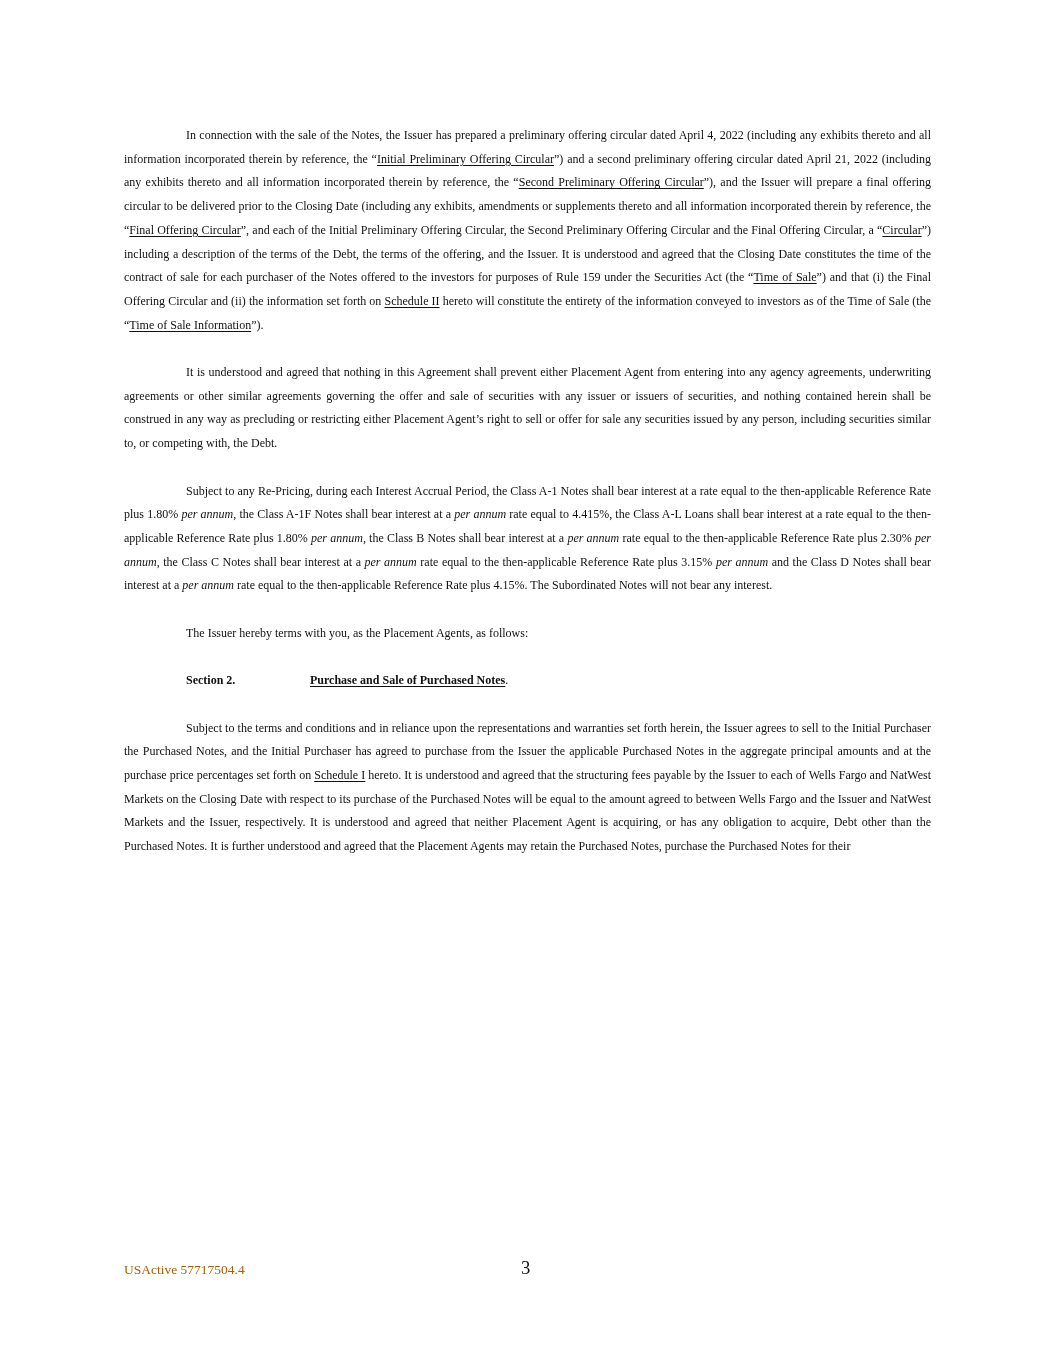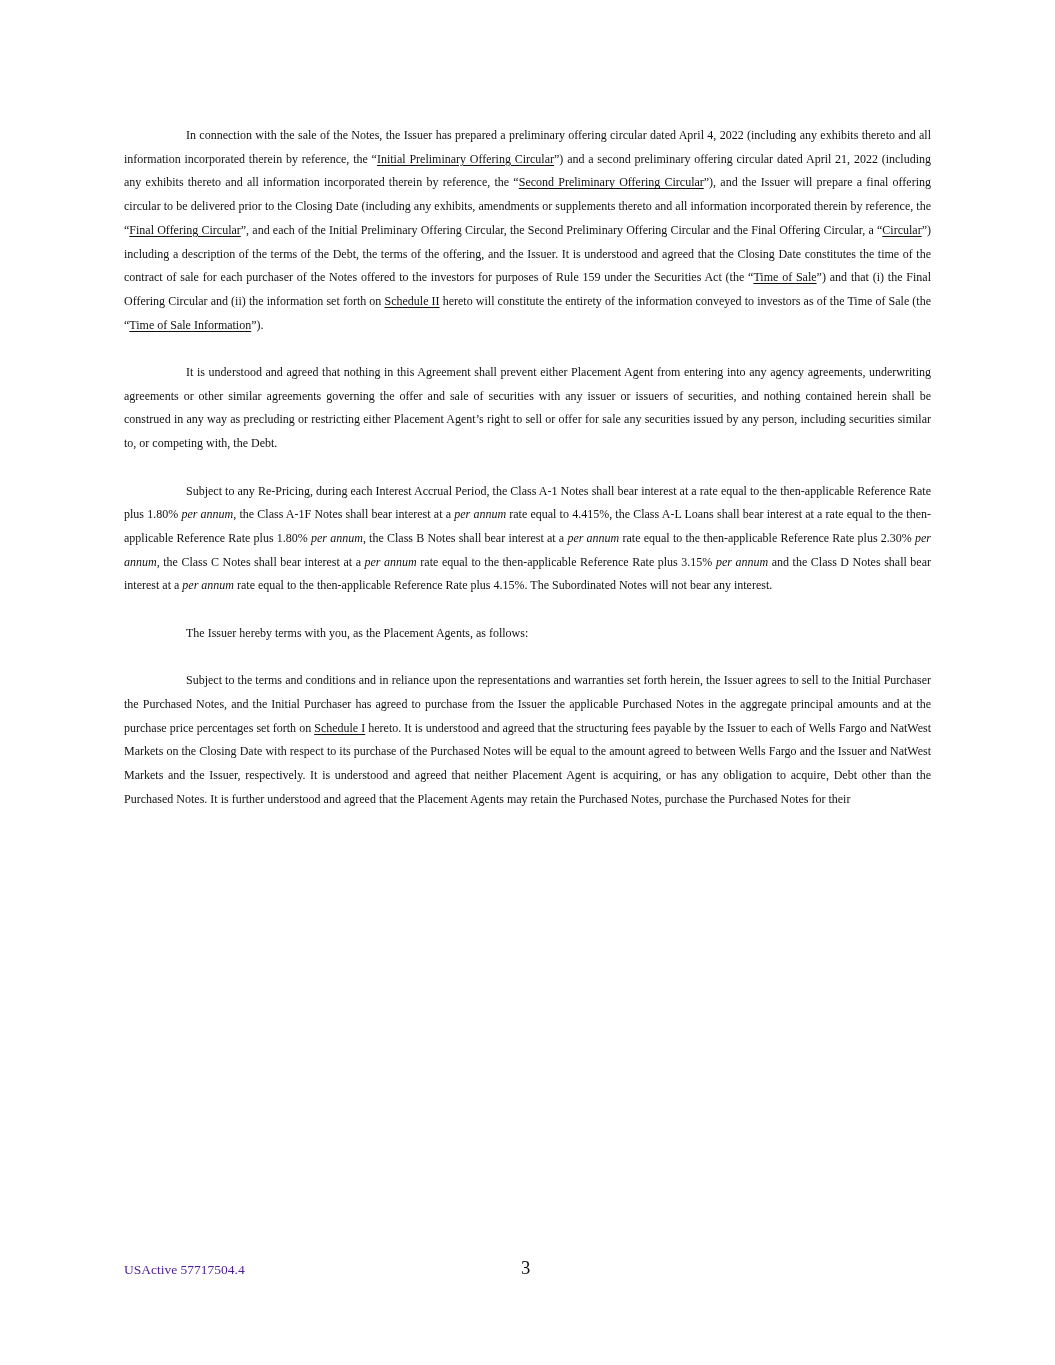--- a/index.html
+++ b/index.html
@@ -12,36 +12,37 @@
   .para { margin: 0 0 23.7px 0; text-align: justify; text-indent: 62px; }
   .para.left { text-align: left; }
   .u { text-decoration: underline; text-underline-offset: 2px; }
   .i { font-style: italic; }
   .heading { margin: 0 0 23.7px 0; text-indent: 62px; font-weight: bold; }
   .heading .num { display: inline-block; width: 124px; text-indent: 0; }
   .heading .title { text-decoration: underline; text-underline-offset: 2px; }
   .heading .period { font-weight: normal; }
   .footer-left {
     position: absolute; left: 124px; top: 1262px;
-    font-family: "Liberation Serif", serif; font-size: 13.5px; color: #4c1d95;
+    font-family: "Liberation Serif", serif; font-size: 13.5px; color: #a16207;
   }
   .page-num {
     position: absolute; left: 521px; top: 1257px;
     font-family: "Liberation Serif", serif; font-size: 18.6px; color: #111;
   }
 </style>
 </head>
 <body>
 
 <div class="page">
   <div id="paras-before">
       <p class="para"><span>In connection with the sale of the Notes, the Issuer has prepared a preliminary offering circular dated April 4, 2022 (including any exhibits thereto and all information incorporated therein by reference, the “</span><span class="u">Initial Preliminary Offering Circular</span><span>”) and a second preliminary offering circular dated April 21, 2022 (including any exhibits thereto and all information incorporated therein by reference, the “</span><span class="u">Second Preliminary Offering Circular</span><span>”), and the Issuer will prepare a final offering circular to be delivered prior to the Closing Date (including any exhibits, amendments or supplements thereto and all information incorporated therein by reference, the “</span><span class="u">Final Offering Circular</span><span>”, and each of the Initial Preliminary Offering Circular, the Second Preliminary Offering Circular and the Final Offering Circular, a “</span><span class="u">Circular</span><span>”) including a description of the terms of the Debt, the terms of the offering, and the Issuer. It is understood and agreed that the Closing Date constitutes the time of the contract of sale for each purchaser of the Notes offered to the investors for purposes of Rule 159 under the Securities Act (the “</span><span class="u">Time of Sale</span><span>”) and that (i) the Final Offering Circular and (ii) the information set forth on </span><span class="u">Schedule II</span><span> hereto will constitute the entirety of the information conveyed to investors as of the Time of Sale (the “</span><span class="u">Time of Sale Information</span><span>”).</span></p>
       <p class="para"><span>It is understood and agreed that nothing in this Agreement shall prevent either Placement Agent from entering into any agency agreements, underwriting agreements or other similar agreements governing the offer and sale of securities with any issuer or issuers of securities, and nothing contained herein shall be construed in any way as precluding or restricting either Placement Agent’s right to sell or offer for sale any securities issued by any person, including securities similar to, or competing with, the Debt.</span></p>
       <p class="para"><span>Subject to any Re-Pricing, during each Interest Accrual Period, the Class A-1 Notes shall bear interest at a rate equal to the then-applicable Reference Rate plus 1.80% </span><span class="i">per annum</span><span>, the Class A-1F Notes shall bear interest at a </span><span class="i">per annum</span><span> rate equal to 4.415%, the Class A-L Loans shall bear interest at a rate equal to the then-applicable Reference Rate plus 1.80% </span><span class="i">per annum</span><span>, the Class B Notes shall bear interest at a </span><span class="i">per annum</span><span> rate equal to the then-applicable Reference Rate plus 2.30% </span><span class="i">per annum</span><span>, the Class C Notes shall bear interest at a </span><span class="i">per annum</span><span> rate equal to the then-applicable Reference Rate plus 3.15% </span><span class="i">per annum</span><span> and the Class D Notes shall bear interest at a </span><span class="i">per annum</span><span> rate equal to the then-applicable Reference Rate plus 4.15%.  The Subordinated Notes will not bear any interest.</span></p>
       <p class="para left"><span>The Issuer hereby terms with you, as the Placement Agents, as follows:</span></p>
     </div>
+  <div class="heading"><span class="num">Section 2.</span><span class="title">Purchase and Sale of Purchased Notes</span><span class="period">.</span></div>
   <div id="paras-after">
       <p class="para"><span>Subject to the terms and conditions and in reliance upon the representations and warranties set forth herein, the Issuer agrees to sell to the Initial Purchaser the Purchased Notes, and the Initial Purchaser has agreed to purchase from the Issuer the applicable Purchased Notes in the aggregate principal amounts and at the purchase price percentages set forth on </span><span class="u">Schedule I</span><span> hereto.  It is understood and agreed that the structuring fees payable by the Issuer to each of Wells Fargo and NatWest Markets on the Closing Date with respect to its purchase of the Purchased Notes will be equal to the amount agreed to between Wells Fargo and the Issuer and NatWest Markets and the Issuer, respectively.  It is understood and agreed that neither Placement Agent is acquiring, or has any obligation to acquire, Debt other than the Purchased Notes.  It is further understood and agreed that the Placement Agents may retain the Purchased Notes, purchase the Purchased Notes for their</span></p>
     </div>
 </div>
 
 <div class="footer-left">USActive 57717504.4</div>
 <div class="page-num">3</div>
 
 </body></html>

